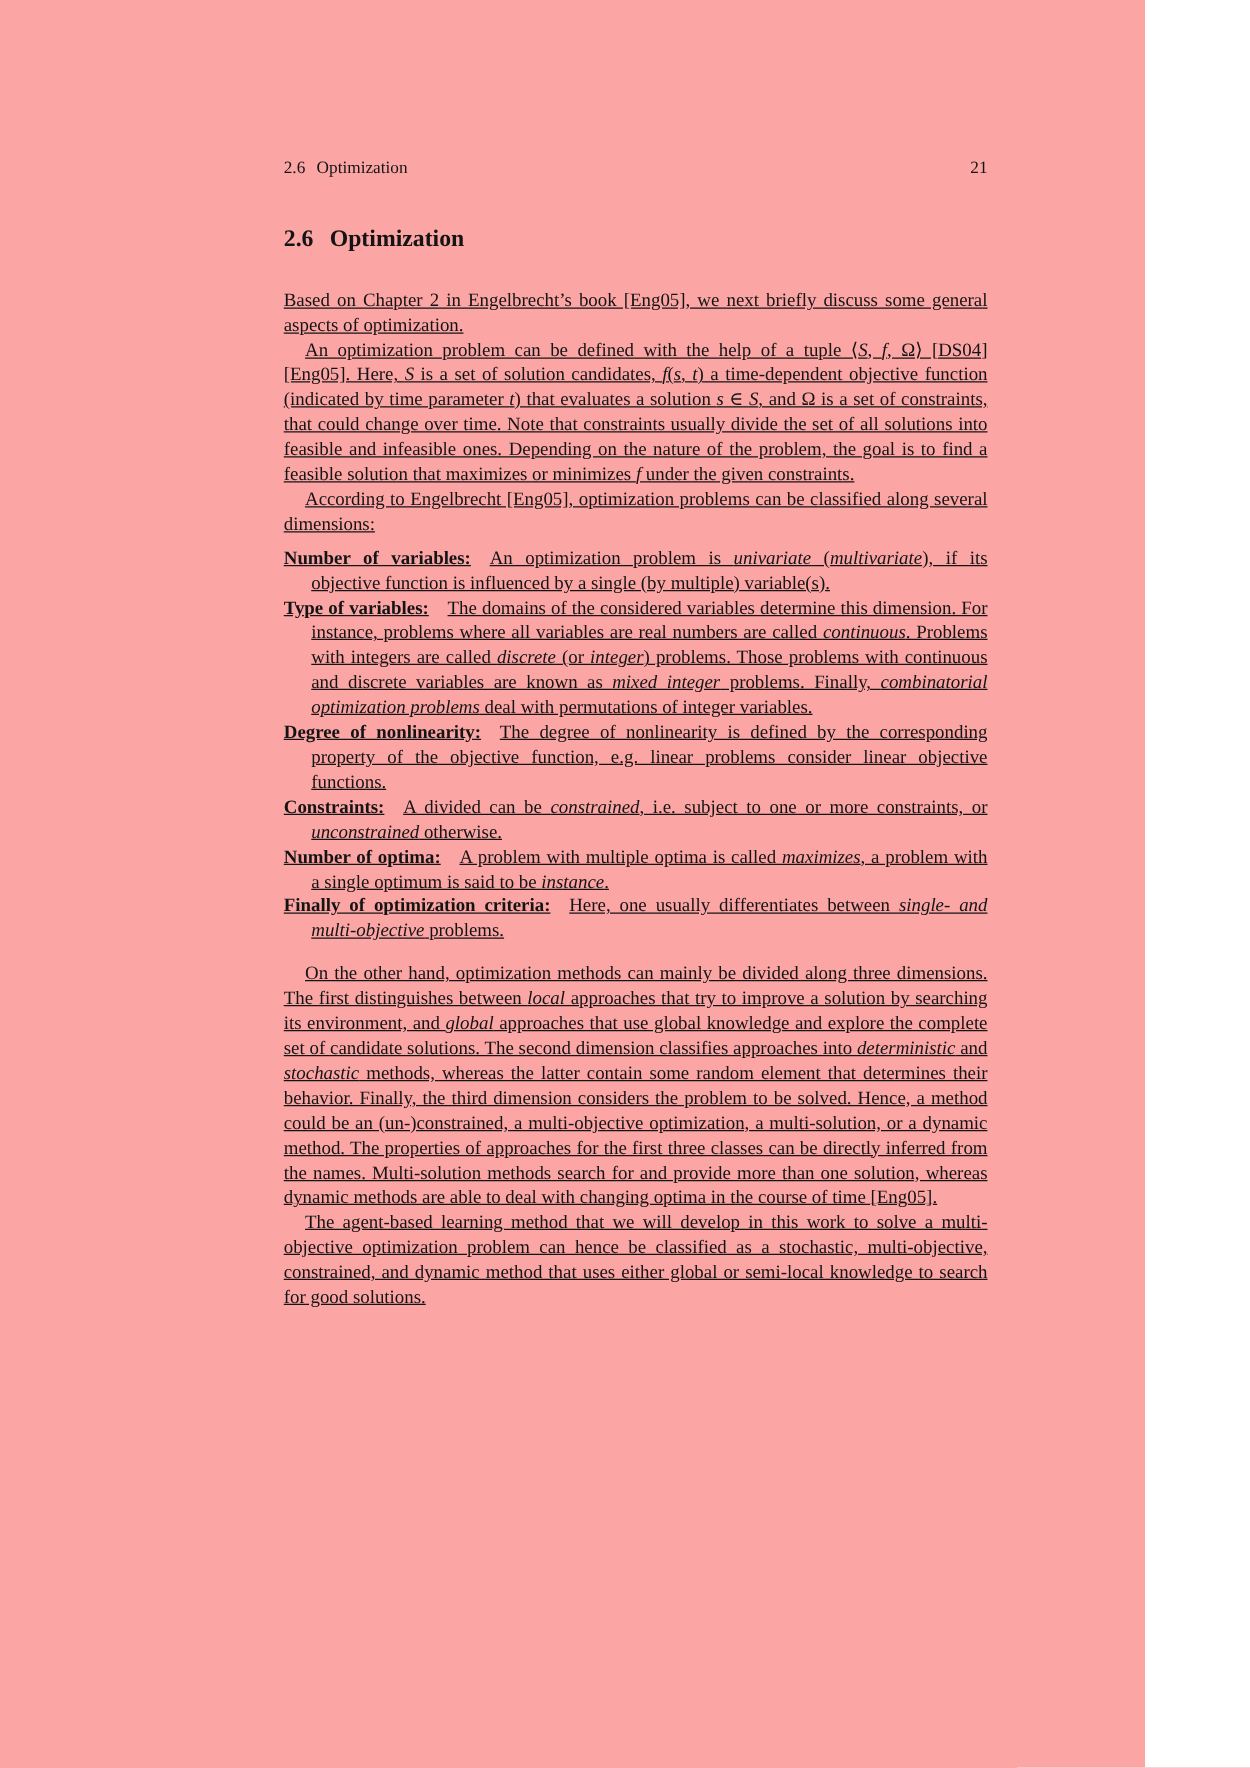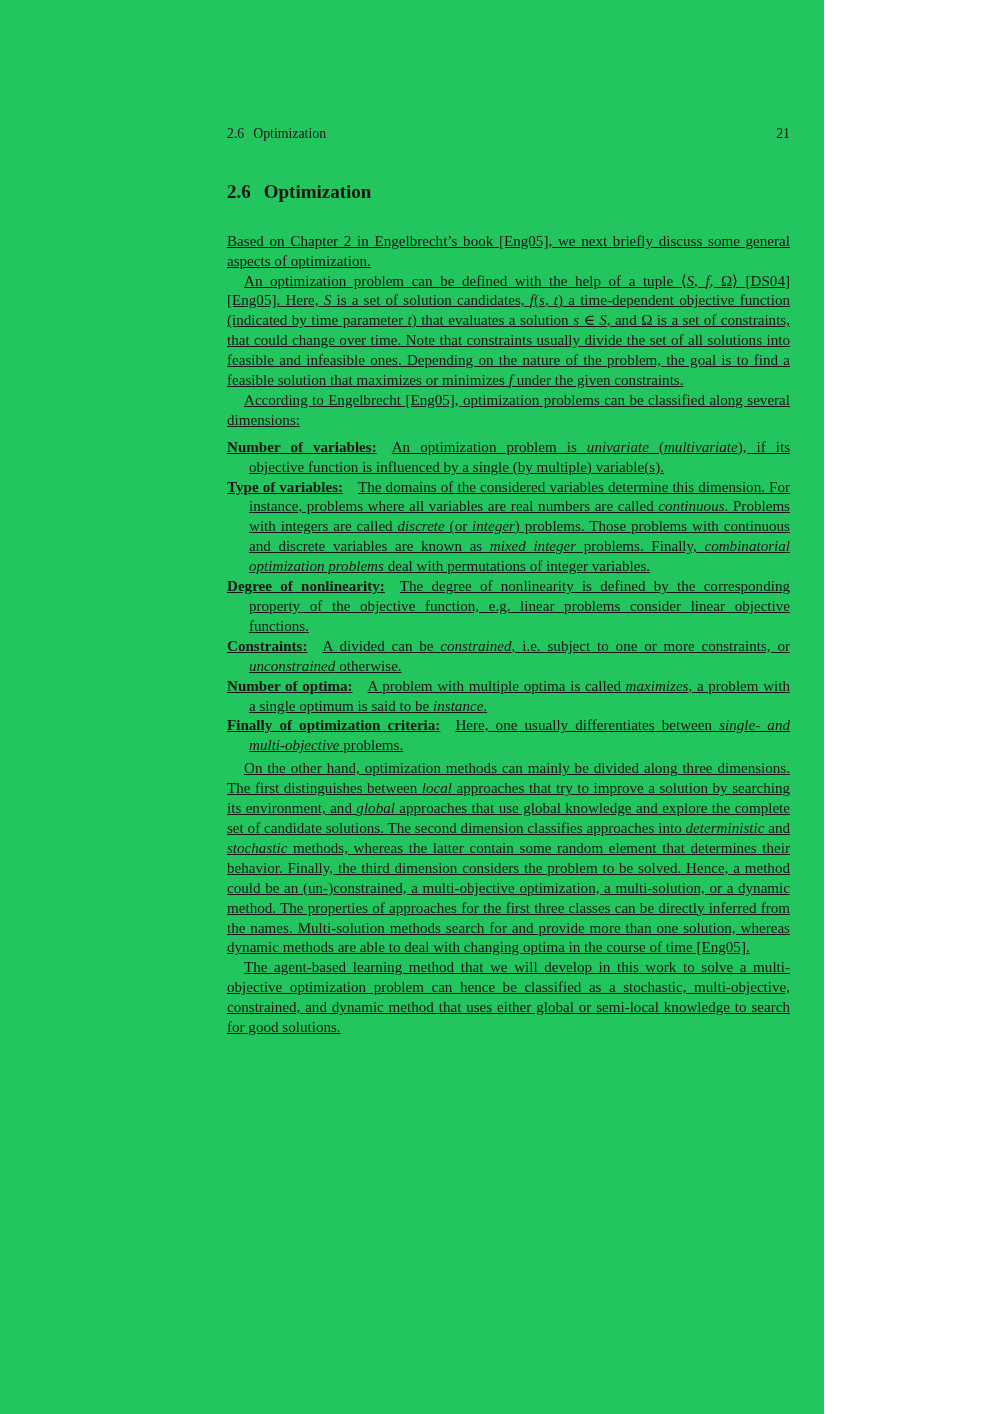--- a/index.html
+++ b/index.html
@@ -6,23 +6,23 @@
   html, body { margin: 0; padding: 0; }
   body {
     width: 1000px;
     height: 1414px;
     background: #ffffff;
     color: #141414;
     font-family: "Liberation Serif", "DejaVu Serif", serif;
   }
   .page {
     position: relative;
-    width: 824px;
+    width: 916px;
     height: 1414px;
-    background: #22c55e;
+    background: #fca5a5;
     overflow: hidden;
   }
   .content {
     position: absolute;
     left: 227px;
     top: 127px;
     width: 563px;
   }
   .running-head {
     display: flex;
@@ -41,21 +41,21 @@
   }
   .sec-num { margin-right: 13px; }
   p.body {
     font-size: 15.1px;
     line-height: 19.9px;
     text-align: justify;
     margin: 0;
     text-decoration: underline;
   }
   p.indent { text-indent: 17px; }
-  .deflist { margin-top: 7px; margin-bottom: 3px; }
+  .deflist { margin-top: 7px; margin-bottom: 14px; }
   .list-item {
     padding-left: 22px;
     text-indent: -22px;
   }
   .run-i { font-style: italic; }
   .run-label { font-weight: 700; margin-right: 15px; }
 </style>
 </head>
 <body>
 

